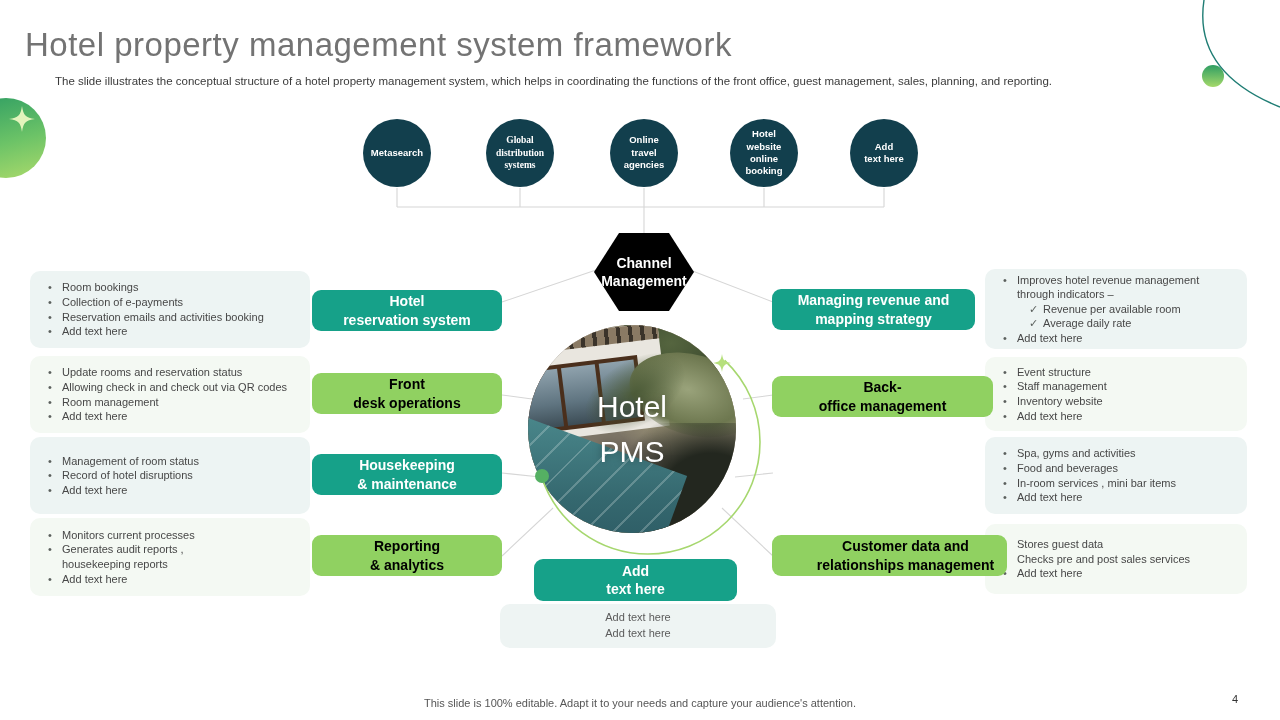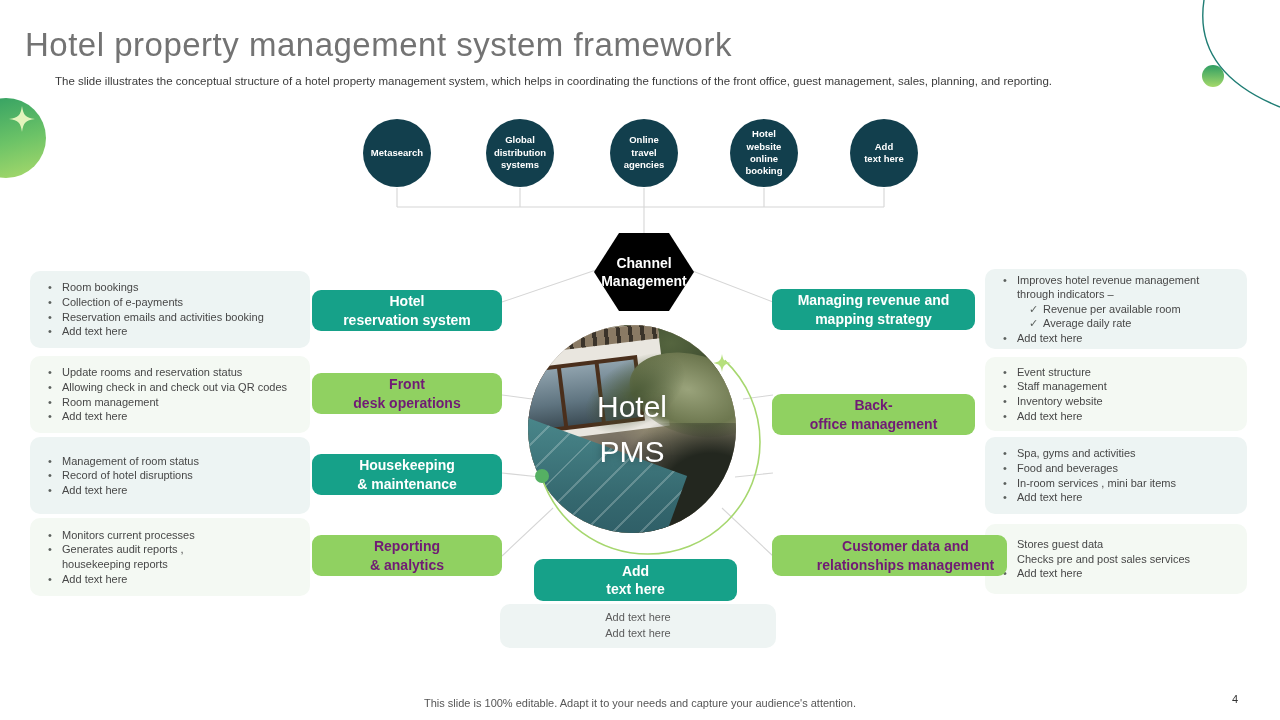--- a/index.html
+++ b/index.html
@@ -50,21 +50,21 @@
   .photo .pool{position:absolute;left:-28px;top:118px;width:170px;height:130px;transform:rotate(20deg);
         background:linear-gradient(160deg,#49868a 0%,#35686f 45%,#244e59 100%);}
   .photo .steps{position:absolute;inset:0;background:repeating-linear-gradient(115deg,rgba(230,240,238,.25) 0 2px,rgba(230,240,238,0) 2px 20px);}
   .photo .label{position:absolute;inset:0;display:flex;align-items:center;justify-content:center;text-align:center;
         color:#fff;font-size:30px;line-height:1.5;text-shadow:0 0 8px rgba(0,0,0,.35);}
 
   
   .box{position:absolute;width:190px;height:41px;border-radius:9px;display:flex;align-items:center;justify-content:center;
         text-align:center;font-size:14px;font-weight:bold;line-height:1.3;z-index:4;}
   .box.teal{background:#16a189;color:#ffffff;}
-  .box.green{background:#90d161;color:#701a75;text-align:center;}
+  .box.green{background:#90d161;color:#000000;text-align:center;}
 
   
   .panel{position:absolute;border-radius:10px;box-sizing:border-box;padding:8px 14px;display:flex;flex-direction:column;
         justify-content:center;z-index:2;}
   .panel.t1{background:#edf4f3;}
   .panel.t2{background:#f4f9f3;}
   .brow{display:flex;align-items:flex-start;font-size:11px;color:#474747;line-height:1.32;}
   .brow .mk{width:14px;flex:0 0 14px;text-align:left;color:#5a5f5c;margin-left:4px;}
   .brow.chk{margin-left:26px;}
   .brow .bt{flex:1;}
@@ -116,21 +116,21 @@
   <div class="corner-ball"></div>
   <svg class="layer z6" width="1280" height="720" viewBox="0 0 1280 720" style="pointer-events:none;">
     <path transform="translate(22,119)" d="M0,-13 C1.4,-3.5 3.5,-1.4 13,0 C3.5,1.4 1.4,3.5 0,13 C-1.4,3.5 -3.5,1.4 -13,0 C-3.5,-1.4 -1.4,-3.5 0,-13" fill="#e3f4bc"></path>
 
     <circle cx="648" cy="442" r="112" fill="none" stroke="#a6d76e" stroke-width="1.6" pathLength="100" stroke-dasharray="45 42 13 0"></circle>
     <circle cx="542" cy="476" r="7" fill="#55b063"></circle>
     <path transform="translate(722,363)" d="M0,-9 C1,-2.5 2.5,-1 9,0 C2.5,1 1,2.5 0,9 C-1,2.5 -2.5,1 -9,0 C-2.5,-1 -1,-2.5 0,-9" fill="#b6e07c"></path>
   </svg>
 
   <div class="chan pre" style="left:363px;">Metasearch</div>
-  <div class="chan pre" style="left:486px;">Global
+  <div class="chan pre" style="left:486px;font-family:Liberation Serif, serif;">Global
 distribution
 systems</div>
   <div class="chan pre" style="left:610px;">Online
 travel
 agencies</div>
   <div class="chan pre" style="left:730px;">Hotel
 website
 online
 booking</div>
   <div class="chan pre" style="left:850px;">Add
@@ -165,21 +165,21 @@
 reservation system</div>
   <div class="box green lft pre" style="left:312px;top:373px;">Front
 desk operations</div>
   <div class="box teal lft pre" style="left:312px;top:454px;">Housekeeping
 &amp; maintenance</div>
   <div class="box green lft pre" style="left:312px;top:535px;">Reporting
 &amp; analytics</div>
 
   <div class="box teal rgt pre" style="left:772px;top:289px;width:203px;">Managing revenue and
 mapping strategy</div>
-  <div class="box green rgt pre" style="left:772px;top:394px;width:203px;">Back-
+  <div class="box green rgt pre" style="left:772px;top:376px;width:221px;">Back-
 office management</div>
   <div class="box green rgt pre" style="left:772px;top:535px;width:203px;padding-left:32px;">Customer data and
 relationships management</div>
 
   <div class="box teal bot pre" style="left:534px;top:559px;width:203px;height:42px;">Add
 text here</div>
   <div class="bottom-panel">
     <div>Add text here</div>
     <div>Add text here</div>
   </div>

